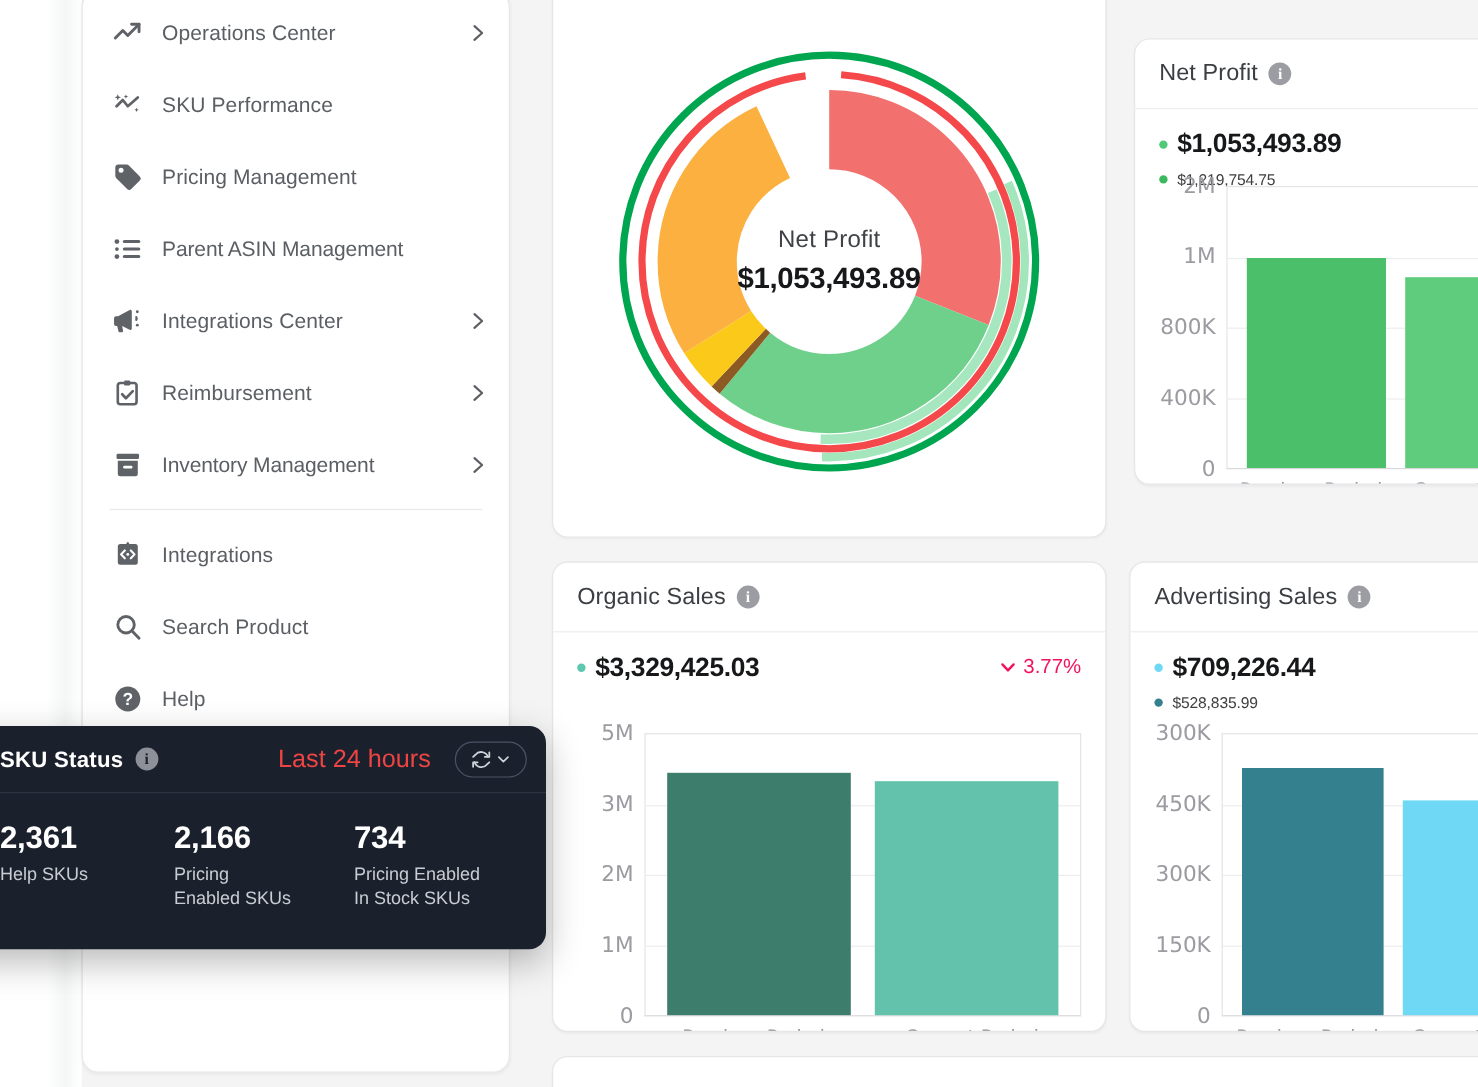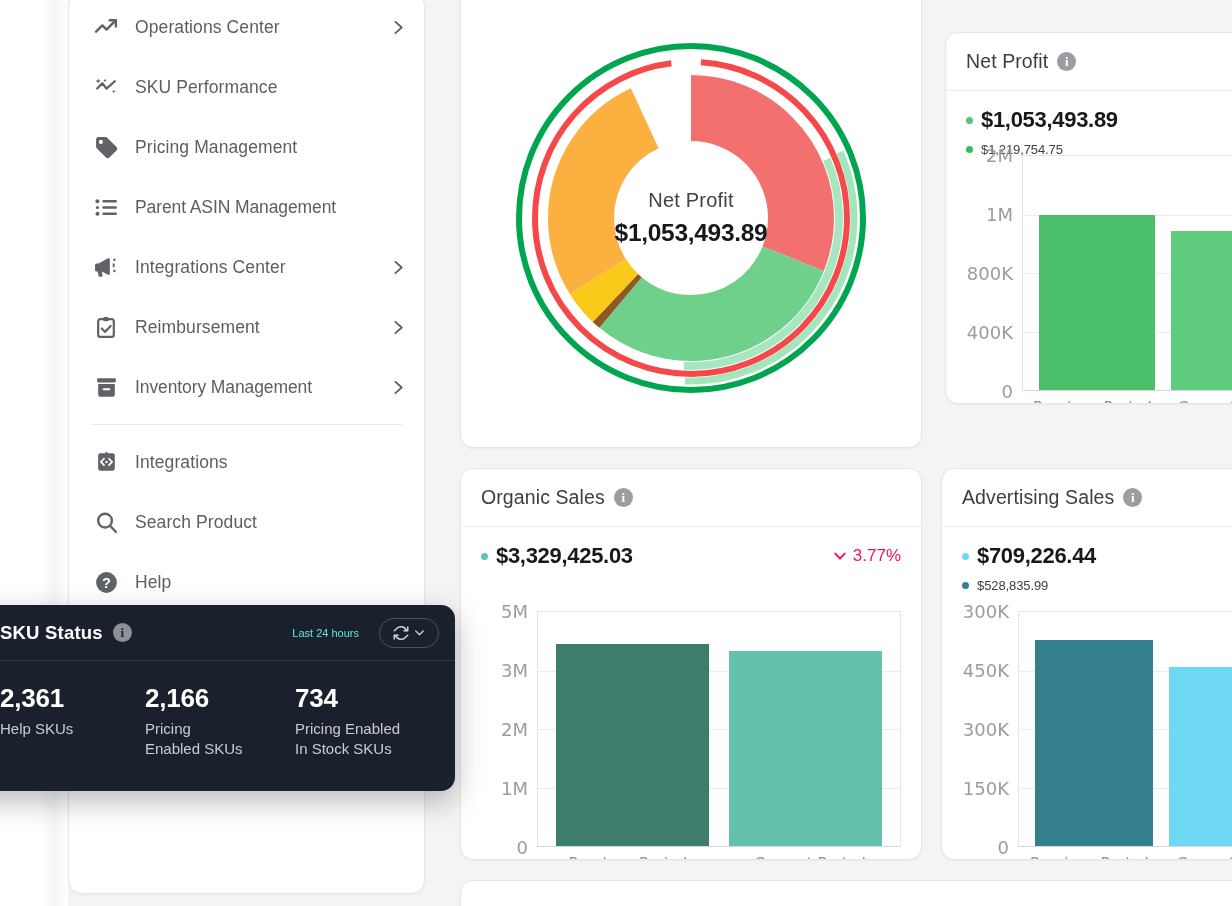--- a/index.html
+++ b/index.html
@@ -223,21 +223,21 @@
   }
   .sku-info {
     width: 19px; height: 19px; border-radius: 50%;
     background: #8d9099; color: #1b212c;
     font-size: 13px; font-weight: 700;
     display: flex; align-items: center; justify-content: center;
     font-family: "Liberation Serif", serif;
     flex: 0 0 19px; cursor: pointer;
   }
   .sku-spacer { flex: 1 1 auto; }
-  .sku-period { font-size: 11px; color: #5eead4; white-space: nowrap; }
+  .sku-period { font-size: 21px; color: #ef4444; white-space: nowrap; }
   .sku-refresh {
     width: 60px; height: 30px; border-radius: 16px;
     border: 1px solid #4a5263;
     display: flex; align-items: center; justify-content: center;
     gap: 3px; cursor: pointer; color: #cfd2d8;
     margin-left: 10px;
   }
   .sku-stats {
     display: flex; padding: 22px 16px 0 57px; gap: 0;
   }

